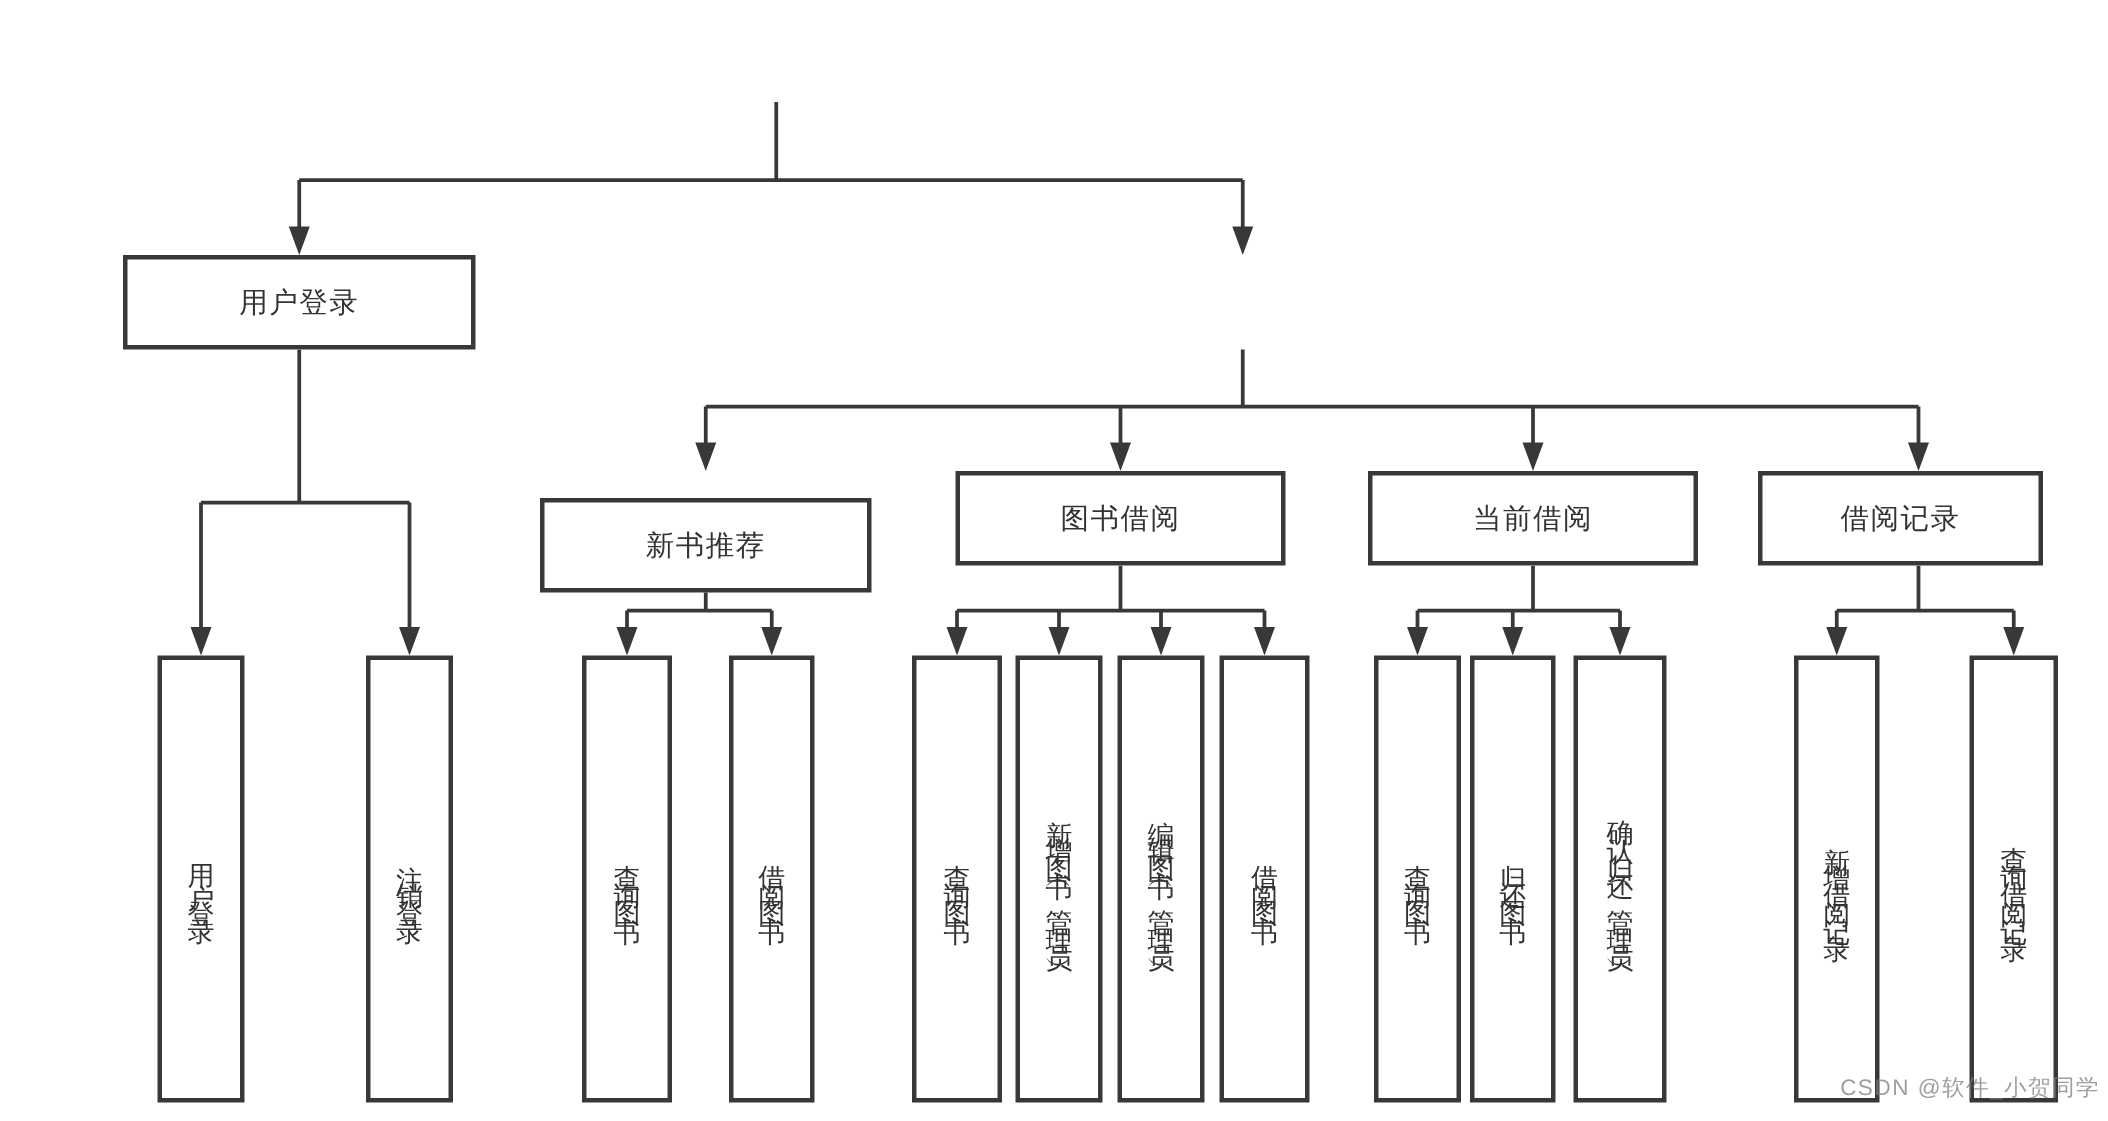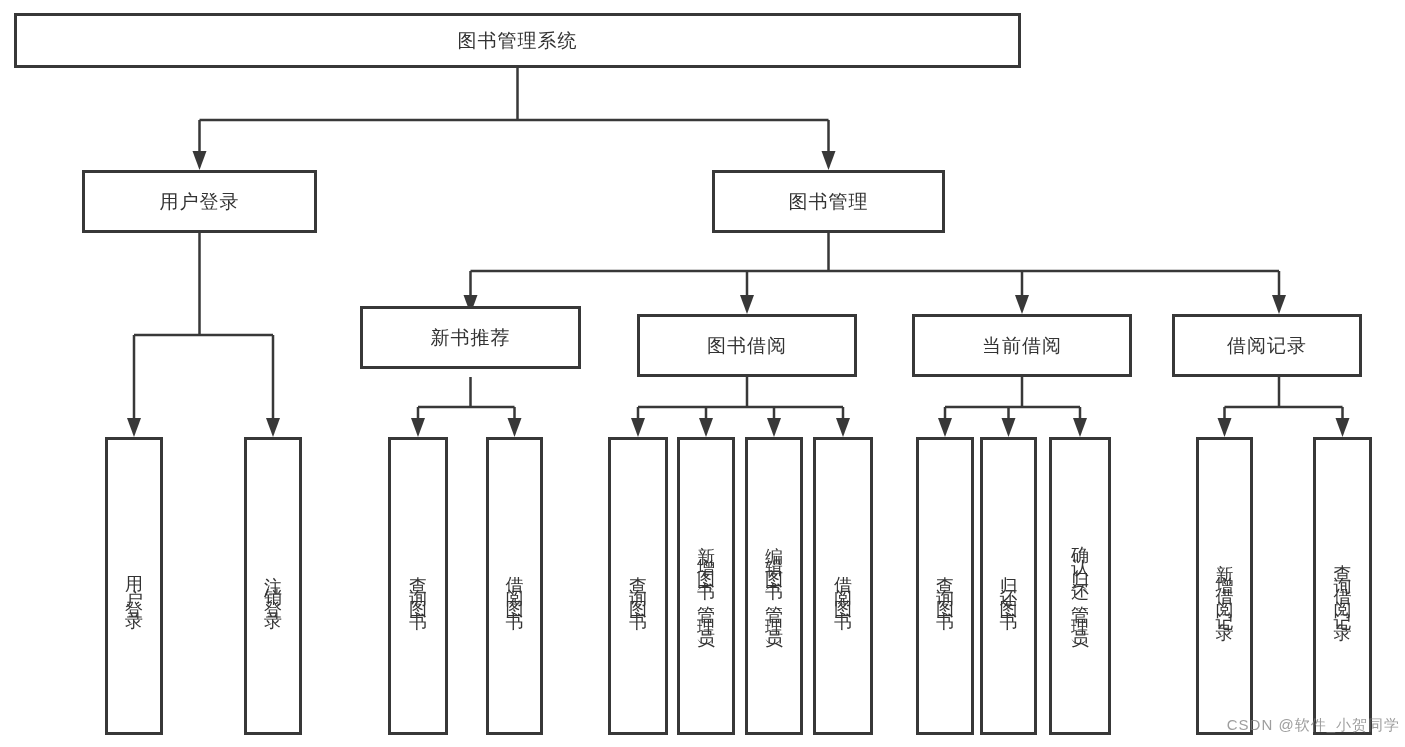--- a/index.html
+++ b/index.html
@@ -70,32 +70,26 @@
       <polygon fill="#383838" stroke="none" points="1073,418 1087,418 1080,437"></polygon>
     </g>
 
     <g>
       <path d="M1279,377 V407 M1224.5,407 H1342.5 M1224.5,407 V423 M1342.5,407 V423"></path>
       <polygon fill="#383838" stroke="none" points="1217.5,418 1231.5,418 1224.5,437"></polygon>
       <polygon fill="#383838" stroke="none" points="1335.5,418 1349.5,418 1342.5,437"></polygon>
     </g>
   </svg>
 
-  <div class="box node-h" style="left:14px;top:13px;width:1007px;height:55px;">
-    <span>图书管理系统</span>
-  </div>
 
   <div class="box node-h" style="left:82px;top:170px;width:235px;height:63px;">
     <span>用户登录</span>
   </div>
-  <div class="box node-h" style="left:712px;top:170px;width:233px;height:63px;">
-    <span>图书管理</span>
-  </div>
 
-  <div class="box node-h" style="left:360px;top:306px;width:221px;height:63px;">
+  <div class="box node-h" style="left:360px;top:332px;width:221px;height:63px;">
     <span>新书推荐</span>
   </div>
   <div class="box node-h" style="left:637px;top:314px;width:220px;height:63px;">
     <span>图书借阅</span>
   </div>
   <div class="box node-h" style="left:912px;top:314px;width:220px;height:63px;">
     <span>当前借阅</span>
   </div>
   <div class="box node-h" style="left:1172px;top:314px;width:190px;height:63px;">
     <span>借阅记录</span>

